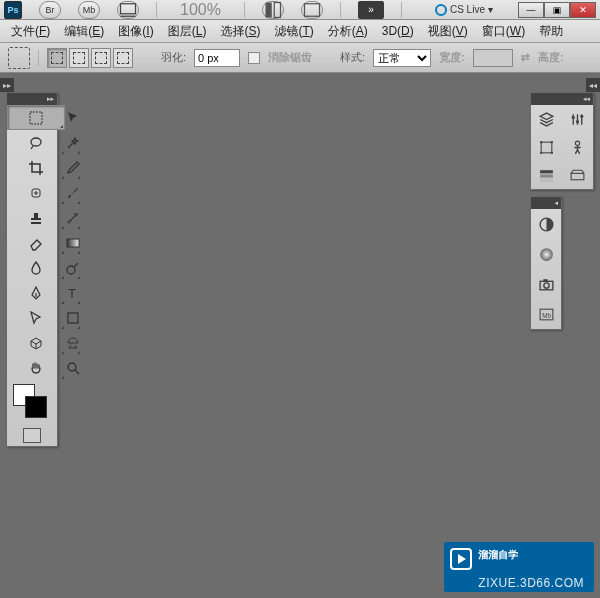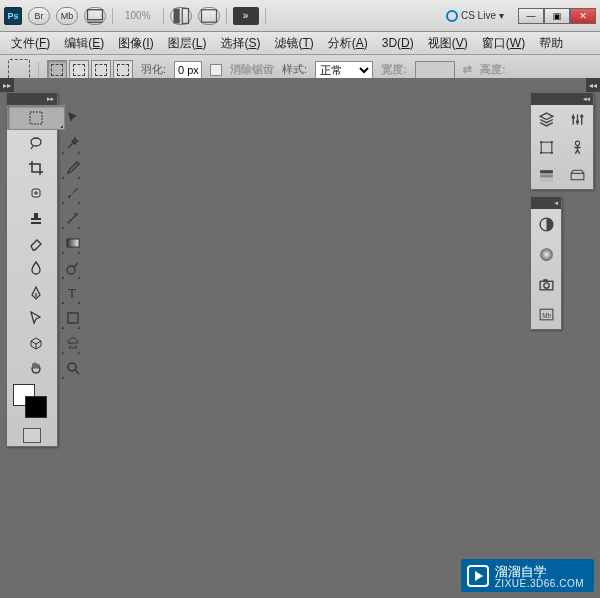--- a/index.html
+++ b/index.html
@@ -1,44 +1,44 @@
 <!DOCTYPE html>
 <html><head>
 <meta charset="utf-8">
 <style>
 * { margin:0; padding:0; box-sizing:border-box; font-family:"Microsoft YaHei","SimSun",Arial,sans-serif; user-select:none; }
 body { width:600px; height:598px; background:#6d6d6d; overflow:hidden; position:relative; }
 
 
-.titlebar { height:32px; background:linear-gradient(#e8e8e8,#d5d5d5); border-bottom:1px solid #8e8e8e; display:flex; align-items:center; padding:0 4px; gap:6px; }
+.titlebar { height:20px; background:linear-gradient(#e8e8e8,#d5d5d5); border-bottom:1px solid #8e8e8e; display:flex; align-items:center; padding:0 4px; gap:17px; }
 .ps-logo { width:18px; height:18px; background:#0a3c5a; color:#8dd5ff; font-size:9px; font-weight:bold; display:flex; align-items:center; justify-content:center; border-radius:2px; border:1px solid #2b2b2b; }
 .tb-btn { width:22px; height:18px; background:linear-gradient(#f0f0f0,#d0d0d0); border:1px solid #8a8a8a; border-radius:9px; font-size:9px; display:flex; align-items:center; justify-content:center; color:#333; }
 .tb-sep { width:1px; height:16px; background:#b0b0b0; }
-.zoom { font-size:10px; color:#888; padding:0 6px; }
+.zoom { font-size:16px; color:#888; padding:0 6px; }
 .dbl-arrow { width:26px; height:18px; background:#3a3a3a; color:#fff; display:flex; align-items:center; justify-content:center; font-size:10px; border-radius:2px;}
 .cslive { font-size:10px; color:#333; display:flex; align-items:center; gap:3px; margin-left:auto; }
 .cslive .o { width:12px; height:12px; border:2px solid #0080c0; border-radius:50%; position:relative; }
 .winbtns { display:flex; gap:0; margin-left:8px;}
 .winbtns div { width:26px; height:16px; border:1px solid #666; background:linear-gradient(#eee,#ccc); display:flex; align-items:center; justify-content:center; font-size:9px;}
 .winbtns .close { background:linear-gradient(#e06060,#c03030); color:#fff; }
 
 
 .menubar { height:23px; background:linear-gradient(#e6e6e6,#d4d4d4); border-bottom:1px solid #9a9a9a; display:flex; align-items:center; padding:0 4px; }
 .menubar span { font-size:12px; color:#222; padding:18px 7px; cursor:default; }
 .menubar span u { text-decoration:underline; }
 
 
 .optbar { height:30px; background:linear-gradient(#d9d9d9,#c4c4c4); border-bottom:1px solid #888; display:flex; align-items:center; padding:0 8px; gap:8px; font-size:11px; color:#444; }
 .opt-tool { width:22px; height:22px; border:1px dashed #555; border-radius:2px; }
 .opt-grp { display:flex; gap:2px; }
 .opt-grp .sq { width:20px; height:20px; border:1px solid #888; background:#ddd; position:relative; }
 .opt-grp .sq.a { background:#b8b8b8; box-shadow:inset 1px 1px 2px rgba(0,0,0,.3); }
 .opt-grp .sq::before { content:""; position:absolute; inset:3px; border:1px dashed #444; }
-.lab { color:#555; }
-.inp { width:28px; height:18px; background:#fff; border:1px solid #888; font-size:11px; padding:0 3px; }
+.lab { color:#555;margin-left:20px; }
+.inp { width:46px; height:18px; background:#fff; border:1px solid #888; font-size:11px; padding:0 3px; }
 .chk { width:12px; height:12px; border:1px solid #888; background:#eee; }
 .sel { width:58px; height:18px; border:1px solid #888; background:#fff; font-size:11px; }
 .dim { color:#9a9a9a;font-weight:bold; }
 
 
 .workspace { position:absolute; top:78px; left:0; right:0; bottom:0; background:#6d6d6d; }
 
 
 .ltabstrip, .rtabstrip { position:absolute; top:0; width:14px; height:14px; background:#3f3f3f; color:#ccc; font-size:8px; display:flex; align-items:center; justify-content:center; }
 .ltabstrip { left:0; } .rtabstrip { right:0; }
@@ -64,22 +64,22 @@
 .rgrid .ic { height:28px; display:flex; align-items:center; justify-content:center; color:#3a3a3a;}
 .rgrid .ic svg { width:17px; height:17px; }
 .rsingle .ic { height:30px; display:flex; align-items:center; justify-content:center; color:#333; }
 .rsingle .ic svg { width:17px; height:17px;}
 .rsingle { width:32px; margin-left:0;}
 
 
 .watermark { position:absolute; right:6px; bottom:6px; background:#00619f; color:#fff; font-size:12px; padding:6px 10px 4px 34px; border-radius:2px; }
 .watermark .play { position:absolute; left:6px; top:6px; width:22px; height:22px; border:2px solid #fff; border-radius:4px; display:flex; align-items:center; justify-content:center;}
 .watermark .play::before { content:""; width:0; height:0; border-left:8px solid #fff; border-top:5px solid transparent; border-bottom:5px solid transparent; margin-left:2px;}
-.watermark .t { font-weight:normal; font-size:13px; line-height:14px;}
-.watermark .s { font-size:10px; letter-spacing:.5px; opacity:.85; line-height:9px;}
+.watermark .t { font-weight:bold; font-size:10px; line-height:14px;}
+.watermark .s { font-size:12px; letter-spacing:.5px; opacity:.85; line-height:9px;margin-top:17px;}
 
 </style>
 </head>
 <body>
 
 <div class="titlebar">
   <div class="ps-logo">Ps</div>
   <div class="tb-btn">Br</div>
   <div class="tb-btn">Mb</div>
   <div class="tb-btn">

